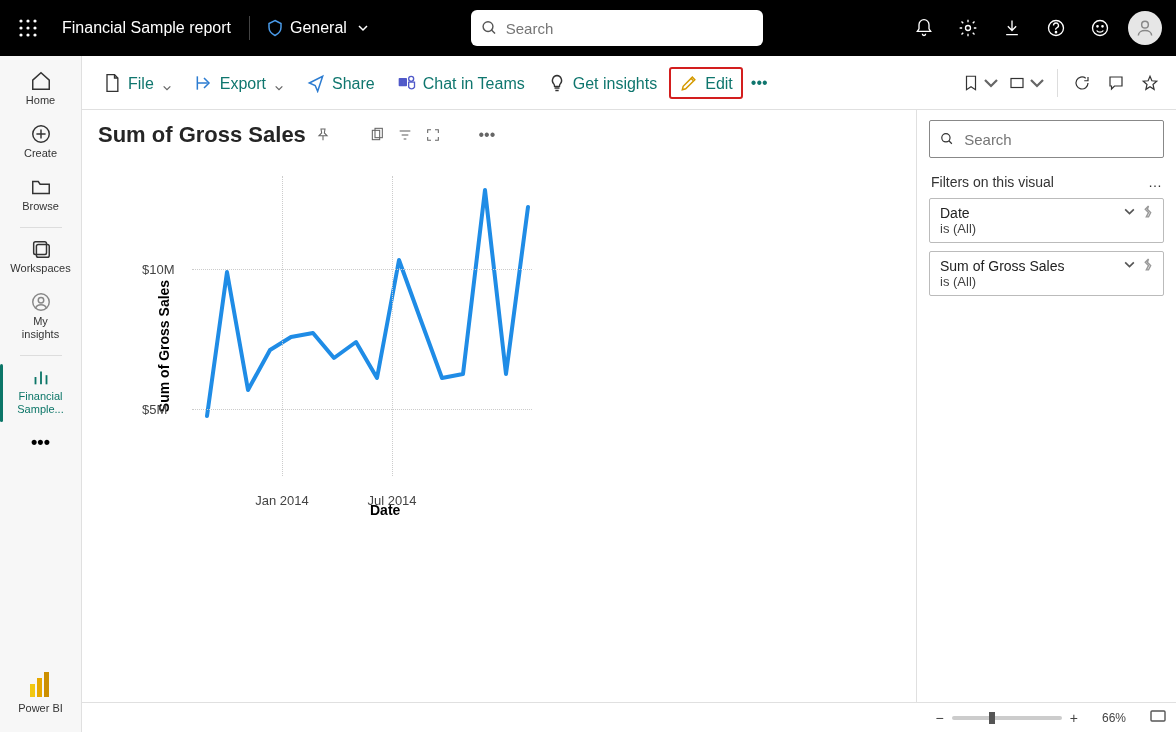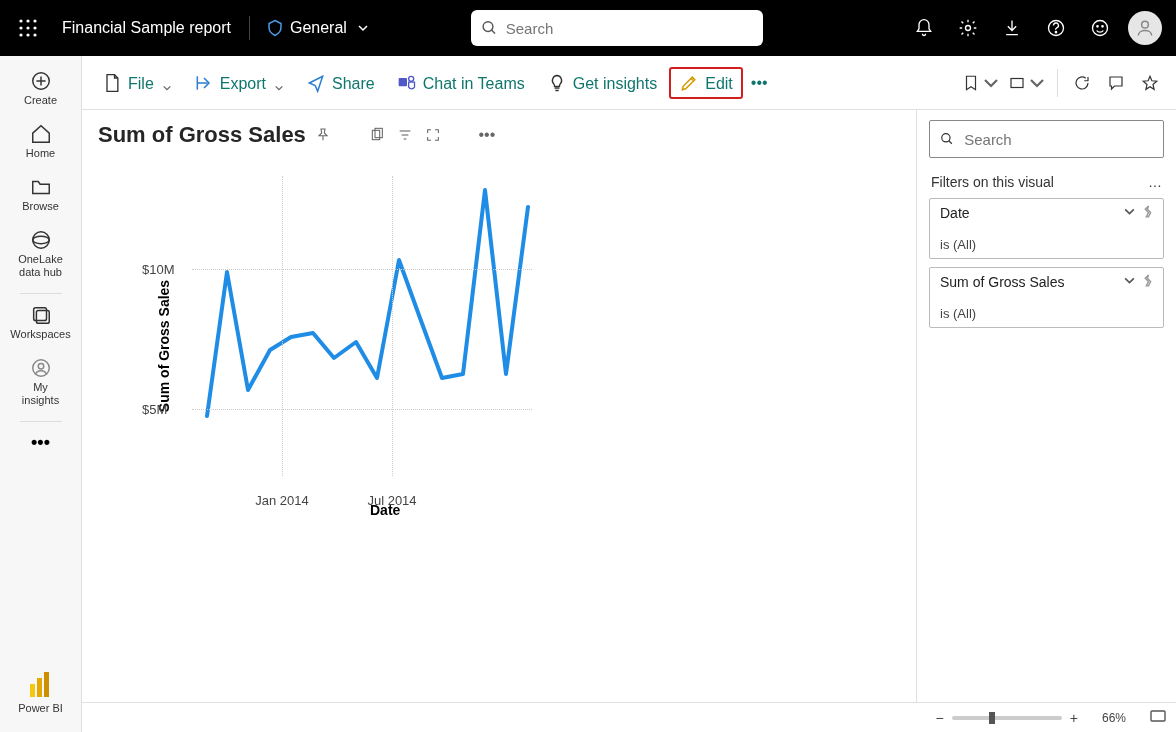--- a/index.html
+++ b/index.html
@@ -67,21 +67,21 @@
 .filters-header { height:54px; border-bottom:1px solid #e0e0e0; display:flex; align-items:center; padding:0 14px; gap:10px;}
 .filters-header-title { font-size:18px; font-weight:600; }
 .filters-collapse { margin-left:auto; cursor:pointer;}
 .filters-body { padding: 10px 12px; }
 .filter-search { display:flex; align-items:center; border:1px solid #888; border-radius:2px; height:38px; padding:0 10px; gap:10px;}
 .filter-search input { border:none; outline:none; font-size:15px; width:100%; }
 .filter-section-title { font-size:14px; color:#333; margin: 16px 2px 8px 2px; display:flex; align-items:center;}
 .filter-section-title .more { margin-left:auto; cursor:pointer;}
 .filter-card { border:1px solid #bbb; border-radius:2px; padding: 6px 10px; margin-bottom:8px; position:relative;}
 .filter-card-title { font-size:14px; color:#222;}
-.filter-card-sub { font-size:13px; color:#444;margin-top:16px;}
+.filter-card-sub { font-size:13px; color:#444;}
 .filter-card-icons { position:absolute; right:8px; top:6px; display:flex; gap:6px;}
 .filter-card-icons svg{ width:13px; height:13px;}
 
 .status { position:absolute; bottom:0; right:0; height:30px; width:calc(100% - 0px); border-top:1px solid #e0e0e0; background:#fff; display:flex; align-items:center; justify-content:flex-end; padding:0 10px; gap:8px; font-size:12px; color:#444;}
 .zoom-slider { width:110px; height:4px; background:#ccc; position:relative; border-radius:2px;}
 .zoom-thumb { position:absolute; top:-4px; width:6px; height:12px; background:#555; left:34%; }
 </style>
 </head>
 <body>
 
@@ -158,61 +158,62 @@
           <path d="M4 21c0-4 4-6 8-6s8 2 8 6"></path>
         </svg>
       </div>
   </div>
 </div>
 
 <div class="main">
   <div class="leftnav">
     <div class="nav-item">
       <svg viewBox="0 0 24 24" fill="none" stroke="#333" stroke-width="1.6">
+          <path d="M3 11 L12 3 L21 11 V21 H3 Z"></path>
+        </svg>
+      <div class="nlabel">Home</div>
+    </div>
+    <div class="nav-item">
+      <svg viewBox="0 0 24 24" fill="none" stroke="#333" stroke-width="1.6">
           <circle cx="12" cy="12" r="9"></circle>
           <path d="M12 7v10M7 12h10"></path>
         </svg>
       <div class="nlabel">Create</div>
     </div>
     <div class="nav-item">
       <svg viewBox="0 0 24 24" fill="none" stroke="#333" stroke-width="1.6">
-          <path d="M3 11 L12 3 L21 11 V21 H3 Z"></path>
-        </svg>
-      <div class="nlabel">Home</div>
-    </div>
-    <div class="nav-item">
-      <svg viewBox="0 0 24 24" fill="none" stroke="#333" stroke-width="1.6">
           <path d="M3 6h6l2 3h10v10H3Z"></path>
         </svg>
       <div class="nlabel">Browse</div>
-    </div>
-    <div class="nav-item">
-      <svg viewBox="0 0 24 24" fill="none" stroke="#333" stroke-width="1.6">
-          <circle cx="12" cy="12" r="9"></circle>
-          <path d="M3 12a9 4 0 0 0 18 0M3 12a9 4 0 0 1 18 0"></path>
-        </svg>
-      <div class="nlabel"><span>OneLake</span><br><span>data hub</span></div>
     </div>
     <div class="nav-sep"></div>
     <div class="nav-item">
       <svg viewBox="0 0 24 24" fill="none" stroke="#333" stroke-width="1.6">
           <rect x="4" y="4" width="14" height="14" rx="2"></rect>
           <rect x="7" y="7" width="14" height="14" rx="2"></rect>
         </svg>
       <div class="nlabel">Workspaces</div>
     </div>
     <div class="nav-item">
       <svg viewBox="0 0 24 24" fill="none" stroke="#888" stroke-width="1.6">
           <circle cx="12" cy="12" r="9"></circle>
           <circle cx="12" cy="10" r="3"></circle>
           <path d="M6 19c1-3 4-4 6-4s5 1 6 4"></path>
         </svg>
       <div class="nlabel"><span>My</span><br><span>insights</span></div>
     </div>
     <div class="nav-sep"></div>
+    <div class="nav-item active">
+      <svg viewBox="0 0 24 24" fill="none" stroke="#0c7668" stroke-width="2">
+          <line x1="6" y1="20" x2="6" y2="12"></line>
+          <line x1="12" y1="20" x2="12" y2="6"></line>
+          <line x1="18" y1="20" x2="18" y2="10"></line>
+        </svg>
+      <div class="nlabel"><span>Financial</span><br><span>Sample...</span></div>
+    </div>
     <div class="nav-item">
         <div class="nav-more">•••</div>
       </div>
     <div class="powerbi-logo">
       <svg width="22" height="26" viewBox="0 0 22 26">
           <rect x="1" y="12" width="5" height="13" fill="#f2c811"></rect>
           <rect x="8" y="6" width="5" height="19" fill="#e6a800"></rect>
           <rect x="15" y="0" width="5" height="25" fill="#cc8f00"></rect>
         </svg>
       <div class="nlabel">Power BI</div>

